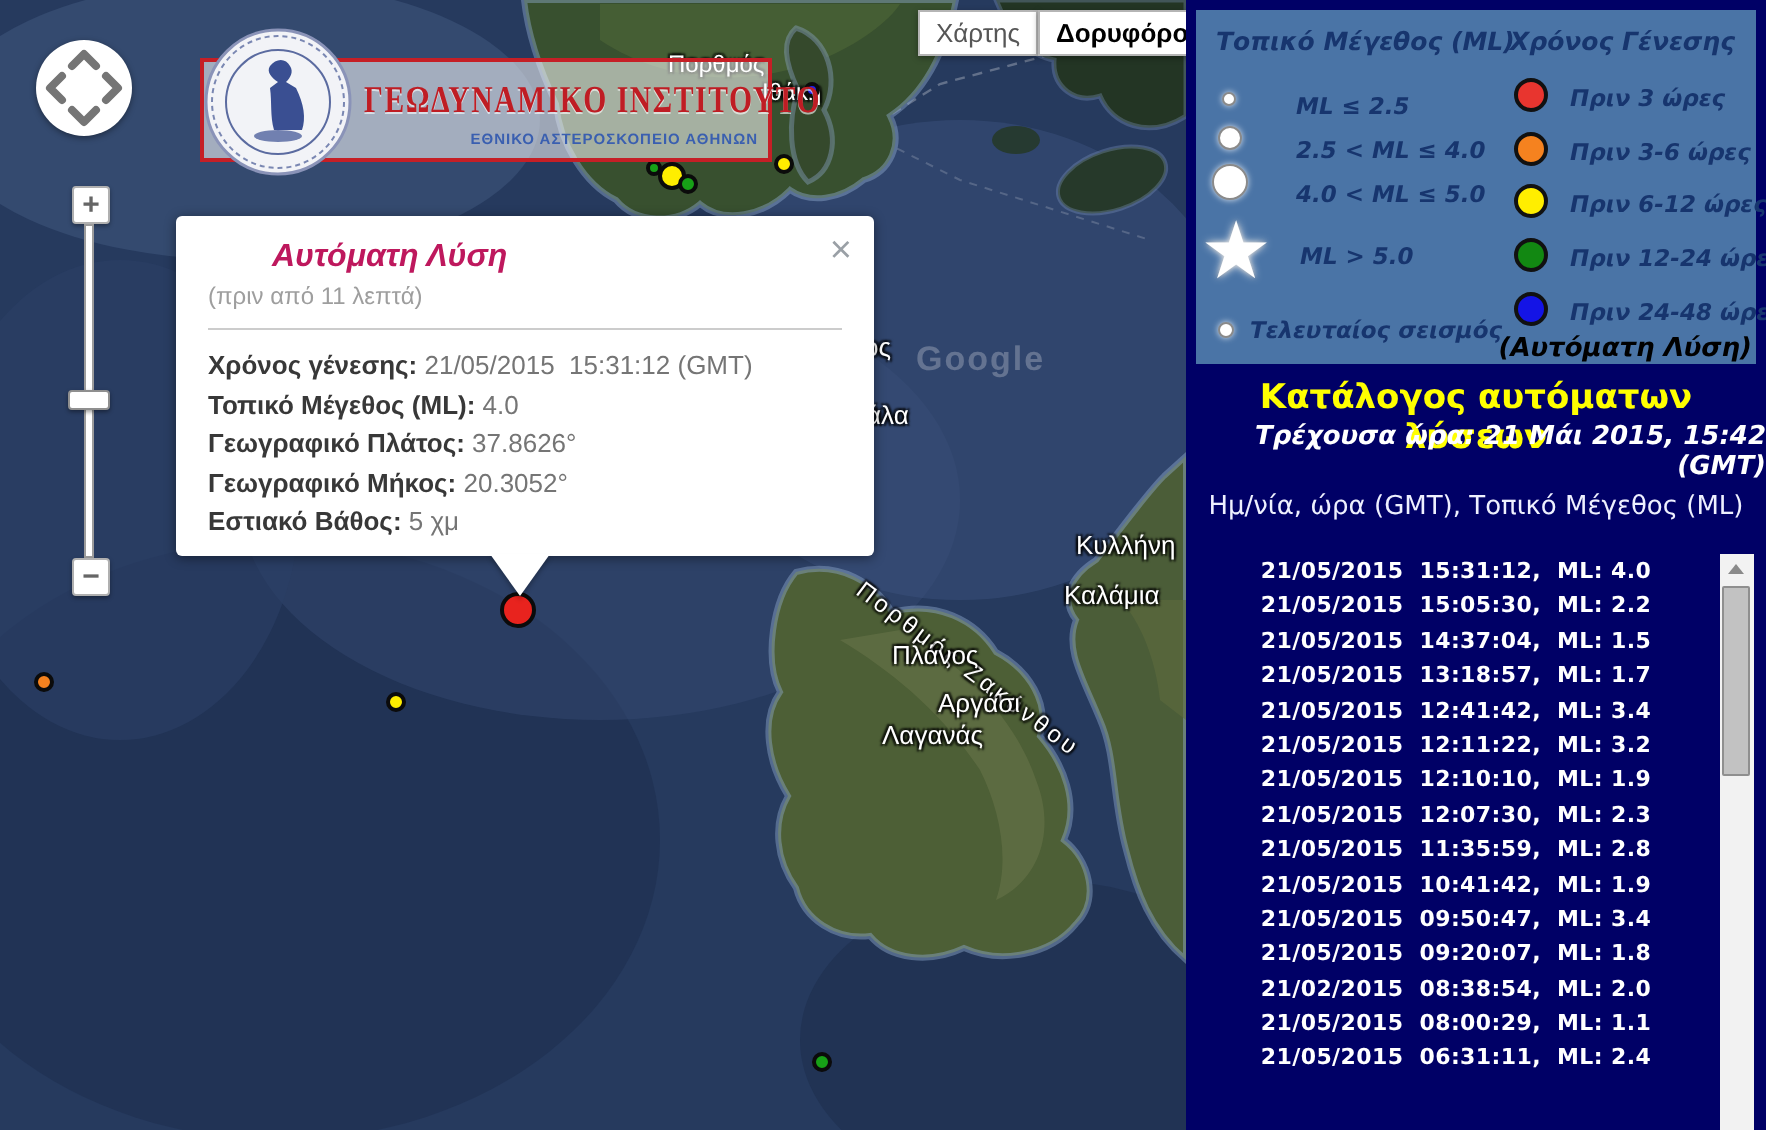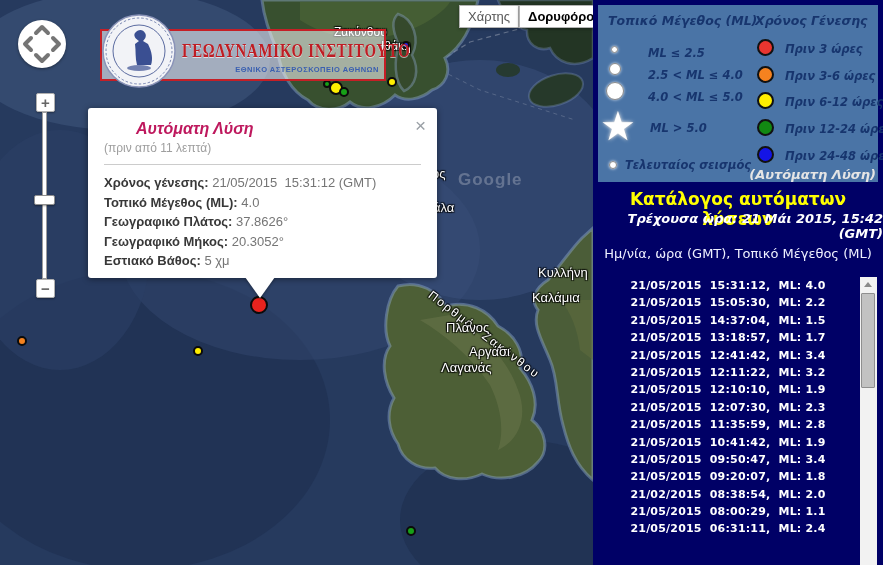--- a/index.html
+++ b/index.html
@@ -65,21 +65,21 @@
           font-family:"DejaVu Sans", sans-serif; }
   .legend { position:absolute; left:0; top:0; width:290px; height:187px; background:#4a74a6;
             border:5px solid #000066;font-style:italic; }
   .lg-title { position:absolute; font-size:12.5px; font-weight:bold; color:#17356e; white-space:nowrap; }
   .lg-label { position:absolute; font-size:11.5px; font-weight:bold; color:#17356e; white-space:nowrap; }
   .mag-c { position:absolute; background:#fff; border:1px solid #8a8a8a; border-radius:50%;
            box-shadow:0 0 3px rgba(255,255,255,.8); }
   .star { position:absolute; left:-2px; top:99px; width:44px; height:44px; color:#fff; font-size:40px;
           line-height:44px; text-align:center; text-shadow:0 0 4px rgba(255,255,255,.9), 0 0 2px #999; }
   .time-c { position:absolute; width:17px; height:17px; border:2px solid #111; border-radius:50%; }
-  .auto-lbl { position:absolute; right:2px; top:162px; font-size:13px; font-weight:bold; color:#e5e5e5;margin-left:32px; }
+  .auto-lbl { position:absolute; right:2px; top:162px; font-size:13px; font-weight:bold; color:#000000;margin-left:32px; }
 
   .cat-title { position:absolute; left:0; top:189px; width:290px; text-align:center;
                font-size:17px; font-weight:bold; color:#ffff00; }
   .cat-time { position:absolute; left:0; top:211px; width:290px; text-align:right;
               font-size:13px; font-style:italic; font-weight:bold; color:#ffffff;padding-left:32px; }
   .cat-cols { position:absolute; left:0; top:246px; width:290px; text-align:center;
               font-size:13px; color:#eef0ff; }
   .cat-list { position:absolute; left:4px; top:277px; width:262px; }
   .cat-row { height:17.4px; line-height:17.4px; text-align:center; font-size:11px; font-weight:bold;
              color:#ffffff; white-space:pre; letter-spacing:.2px; }
@@ -119,21 +119,21 @@
 
       <path d="M593,228 L593,480 C575,465 568,445 563,425 C556,400 558,378 550,360 C542,340 532,325 538,310 C530,300 535,288 548,280 C558,268 572,248 582,238 Z" fill="#4b5d38" stroke="#8fa8cc" stroke-opacity="0.45" stroke-width="3"></path>
       <path d="M560,300 C570,310 578,330 580,350 L593,360 L593,300 Z" fill="#5d6b3e" opacity="0.6"></path>
 
       <path d="M398,286 C420,280 438,292 446,306 C468,300 488,310 498,326 C515,335 525,352 520,368 C532,382 540,402 532,420 C545,430 550,450 538,462 C525,478 500,482 482,474 C465,482 445,480 435,468 C418,470 402,460 398,444 C388,430 386,412 394,398 C384,382 380,360 390,346 C382,330 386,300 398,286 Z" fill="#4d5f36" stroke="#8fa8cc" stroke-opacity="0.45" stroke-width="3"></path>
       <path d="M420,320 C445,335 470,355 490,385 C500,405 505,430 498,450 C520,440 528,415 518,390 C508,360 480,330 450,315 Z" fill="#6a744a" opacity="0.55"></path>
     </svg>
 
     <div class="watermark">Google</div>
     <div id="labels">
-        <div class="maplabel" style="left: 334px; top: 25px; font-size: 12px;">Ζακύνθου</div>
+        <div class="maplabel" style="left: 334px; top: 25px; font-size: 12px;">Πορθμός</div>
         <div class="maplabel" style="left: 381px; top: 39px; font-size: 12px;">Ιθάκη</div>
         <div class="maplabel" style="left: 432px; top: 166px; font-size: 13px;">ος</div>
         <div class="maplabel" style="left: 433px; top: 200px; font-size: 13px;">άλα</div>
         <div class="maplabel" style="left: 538px; top: 265px; font-size: 13px;">Κυλλήνη</div>
         <div class="maplabel" style="left: 532px; top: 290px; font-size: 13px;">Καλάμια</div>
         <div class="maplabel" style="left: 434px; top: 288px; font-size: 12px; transform: rotate(37deg); transform-origin: left top; letter-spacing: 2px;">Πορθμός Ζακύνθου</div>
         <div class="maplabel" style="left: 446px; top: 320px; font-size: 13px;">Πλάνος</div>
         <div class="maplabel" style="left: 469px; top: 344px; font-size: 13px;">Αργάσι</div>
         <div class="maplabel" style="left: 441px; top: 360px; font-size: 13px;">Λαγανάς</div>
       </div>

